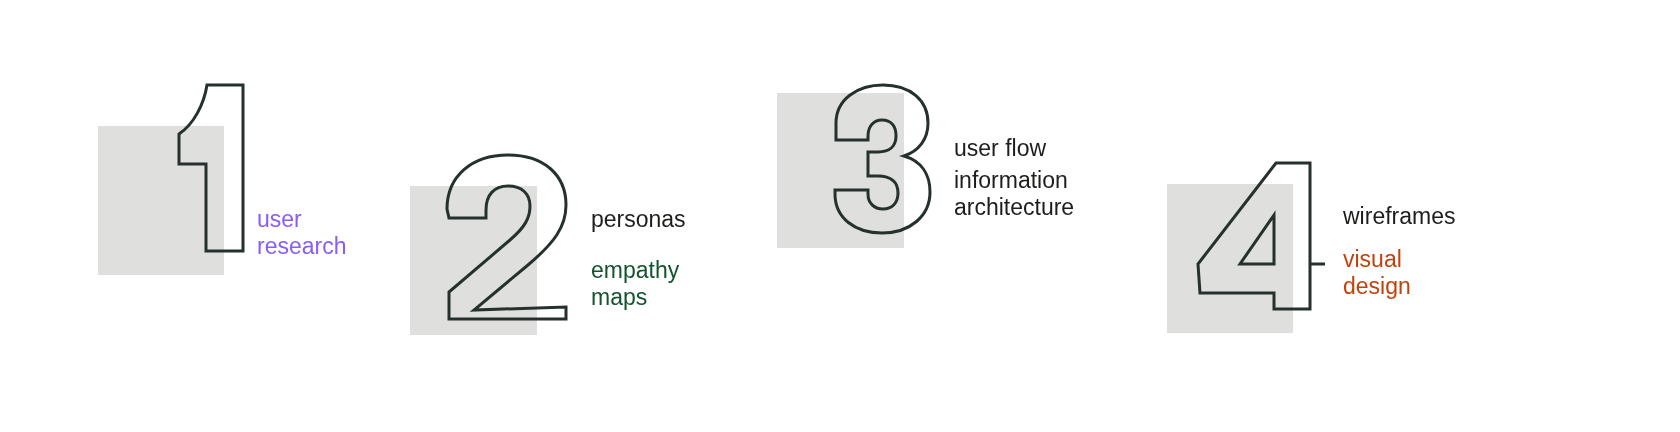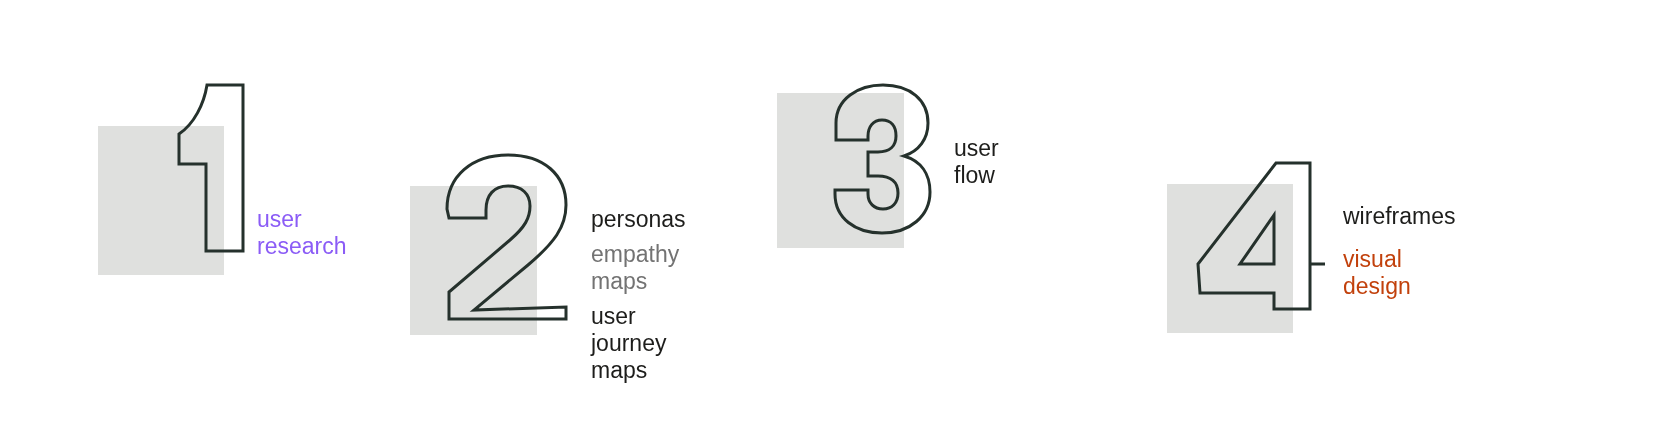--- a/index.html
+++ b/index.html
@@ -73,35 +73,36 @@
 research</div>
       </div>
     </div>
     <div class="step">
       <div class="step-square" style="left: 410px; top: 186px; width: 127px; height: 149px; background: rgb(223, 224, 222);"></div>
       <div class="numeral" style="left: 444px; top: 152px; width: 125px; height: 170px;">
         <svg viewBox="0 0 125 170" width="125" height="170" preserveAspectRatio="none">
           <path d="M3 57 C3 24 28 3 64 3 C100 3 122 23 122 53 C122 75 110 91 84 113 L30 158 L30 158 L122 155 L122 167 L5 167 L5 140 L66 88 C81 75 86 66 86 54 C86 42 78 34 64 34 C50 34 42 43 42 58 L42 66 L5 66 Z" fill="none" stroke="#25312c" stroke-width="3"></path>
         </svg>
       </div>
-      <div class="labels" style="left: 591px; top: 206px; gap: 8px;">
+      <div class="labels" style="left: 591px; top: 206px; gap: 24px;">
         <div class="label" style="color: rgb(29, 29, 27);">personas</div>
-        <div class="label" style="color: #737373;">empathy maps</div>
-        <div class="label" style="color: rgb(29, 29, 27);">user journey maps</div>
+        <div class="label" style="color: #14532d;">empathy maps</div>
       </div>
     </div>
     <div class="step">
       <div class="step-square" style="left: 777px; top: 93px; width: 127px; height: 155px; background: rgb(223, 224, 222);"></div>
       <div class="numeral" style="left: 826px; top: 82px; width: 105px; height: 154px;">
         <svg viewBox="0 0 105 154" width="105" height="154" preserveAspectRatio="none">
           <path d="M10 41 C10 17 32 3 57 3 C84 3 102 18 102 41 C102 57 93 69 78 74 C95 79 104 92 104 110 C104 134 84 151 56 151 C29 151 9 136 9 112 L9 108 L42 108 L42 112 C42 121 48 127 57 127 C66 127 72 121 72 111 C72 100 65 94 52 94 L42 94 L42 70 L52 70 C64 70 70 64 70 54 C70 44 65 38 56 38 C47 38 42 45 42 54 L42 58 L10 58 Z" fill="none" stroke="#25312c" stroke-width="3"></path>
         </svg>
       </div>
       <div class="labels" style="left: 954px; top: 135px; gap: 5px;">
         <div class="label" style="color: rgb(29, 29, 27);">user flow</div>
+        <div class="label" style="color: rgb(29, 29, 27);">information
+architecture</div>
       </div>
     </div>
     <div class="step">
       <div class="step-square" style="left: 1167px; top: 184px; width: 126px; height: 149px; background: rgb(223, 224, 222);"></div>
       <div class="numeral" style="left: 1194px; top: 160px; width: 120px; height: 152px;">
         <svg viewBox="0 0 120 152" width="120" height="152" preserveAspectRatio="none">
           <path d="M82 3 L116 3 L116 104 L131 104 L131 104 L116 104 L116 149 L80 149 L80 133 L6 133 L4 104 L82 3 Z" fill="none" stroke="#25312c" stroke-width="3"></path>
           <path d="M80 104 L80 55 L46 104 Z" fill="none" stroke="#25312c" stroke-width="3"></path>
         </svg>
       </div>

